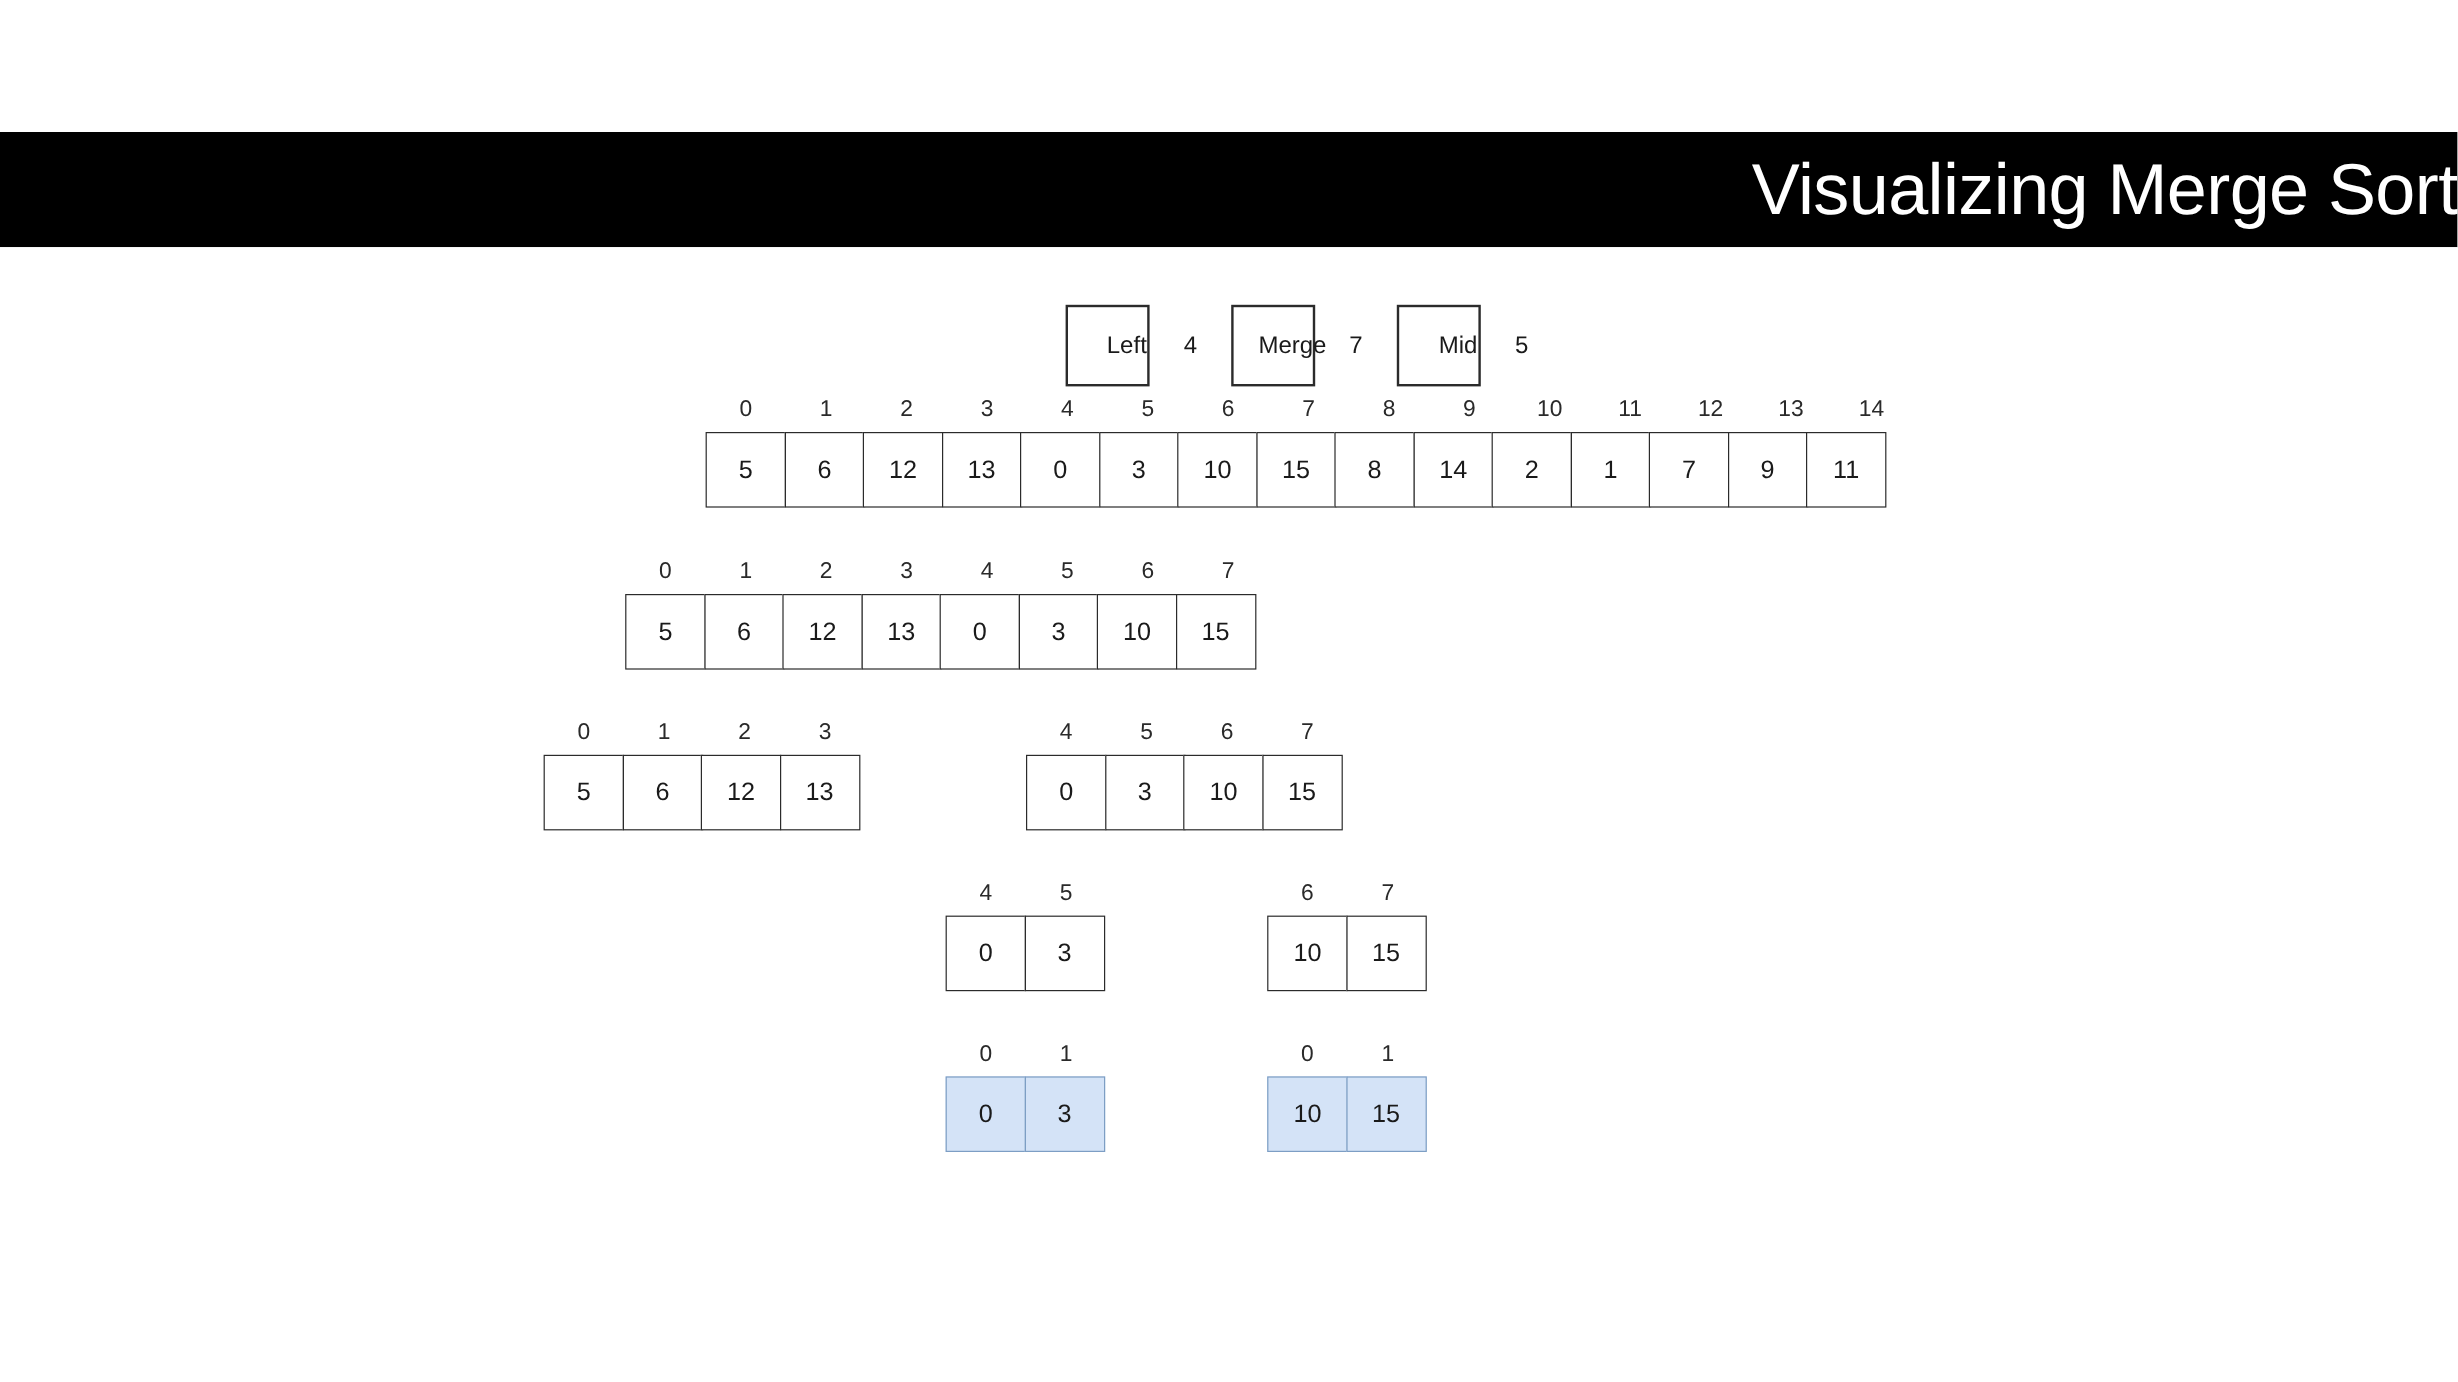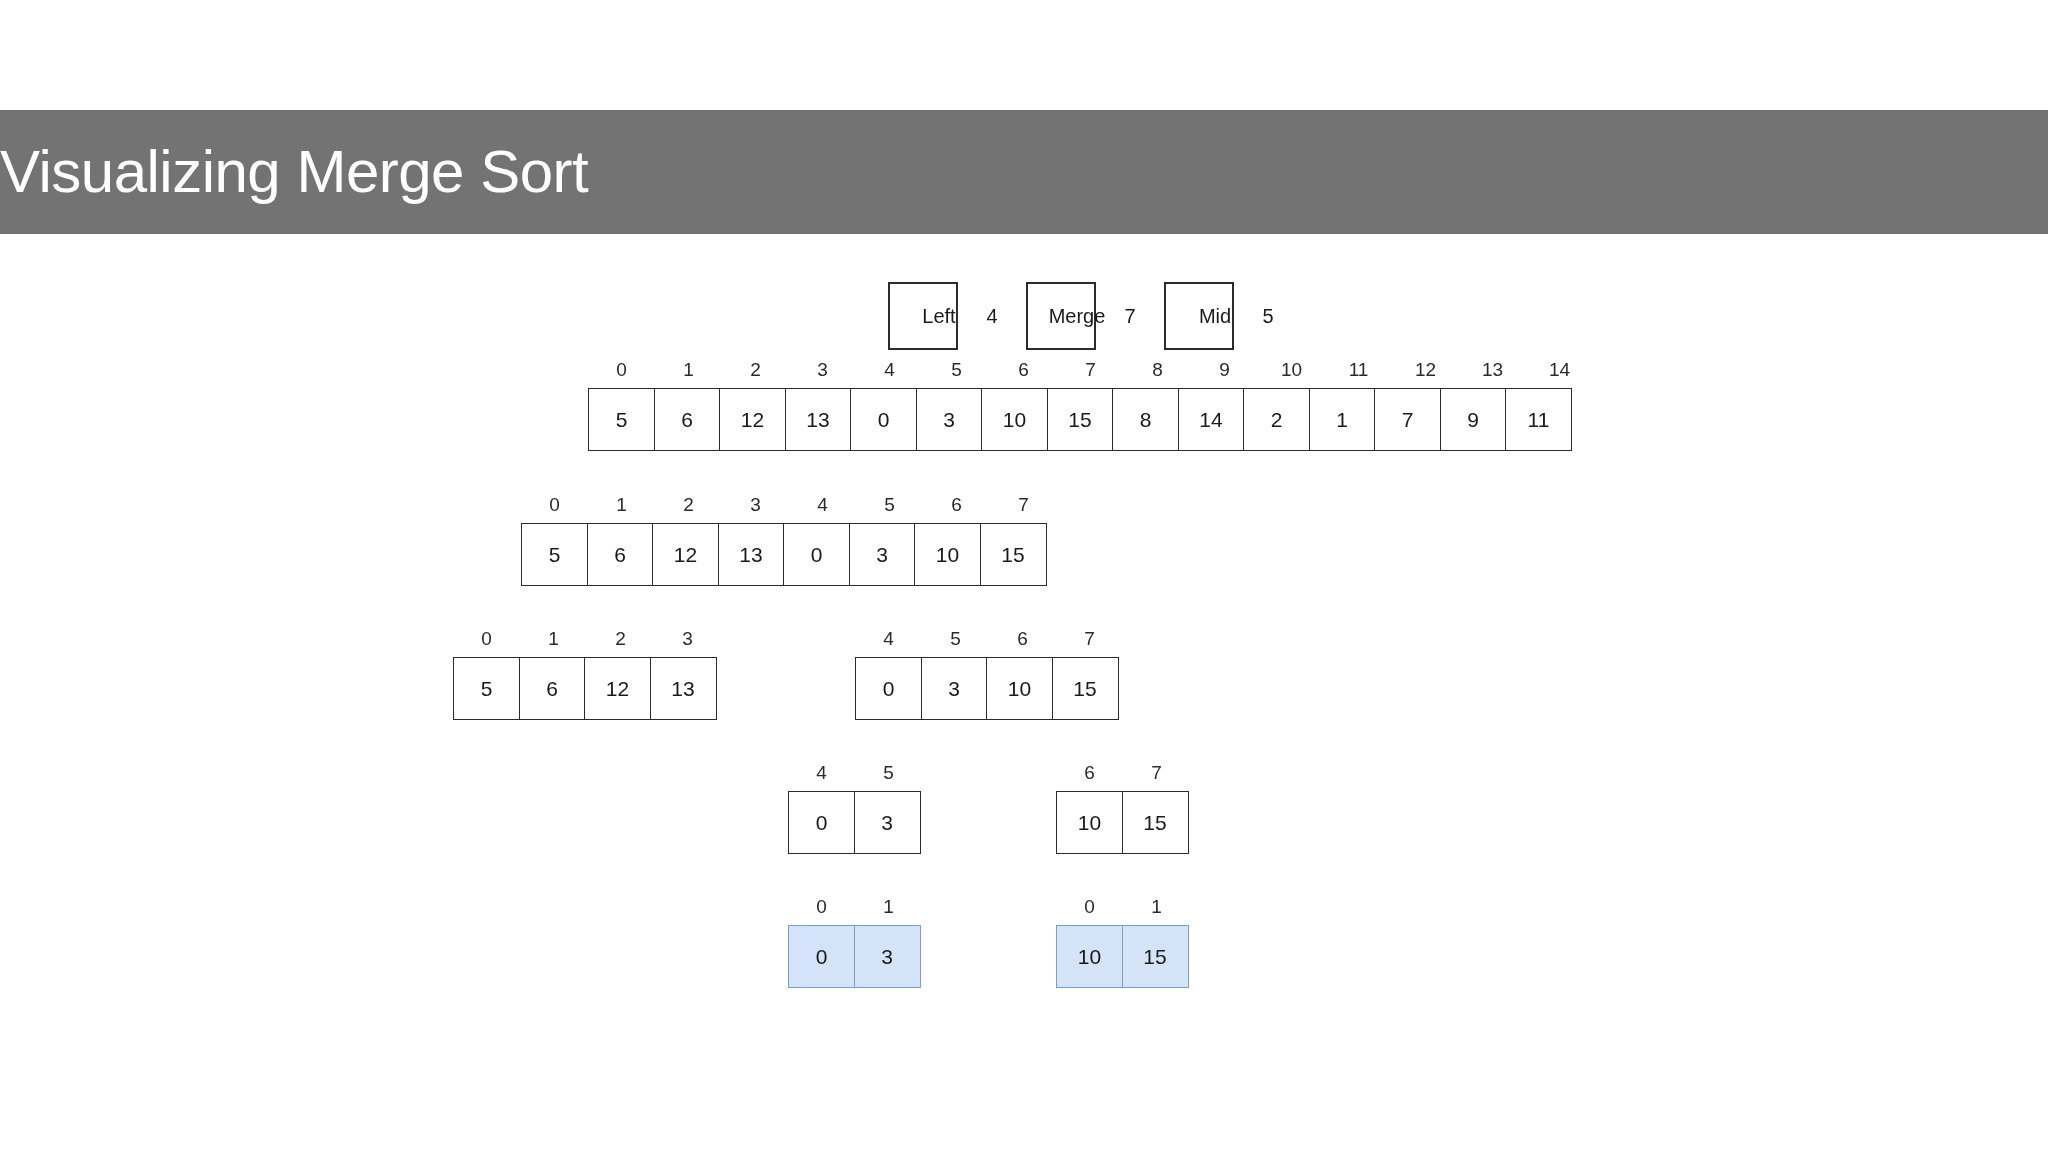--- a/index.html
+++ b/index.html
@@ -18,25 +18,25 @@
   }
 
   
   .top-spacer {
     height: 110px;
     background: #ffffff;
   }
 
   
   .title-banner {
-    height: 124px;
-    background: #737373;
-    display: flex;
-    align-items: center;
-    justify-content: flex-start;
+    height: 96px;
+    background: #000000;
+    display: flex;
+    align-items: center;
+    justify-content: flex-end;
   }
   .title-text {
     color: #ffffff;
     font-family: "Liberation Sans", sans-serif;
     font-size: 60px;
     font-weight: 400;
     letter-spacing: -0.5px;
     line-height: 1;
     white-space: nowrap;
   }

